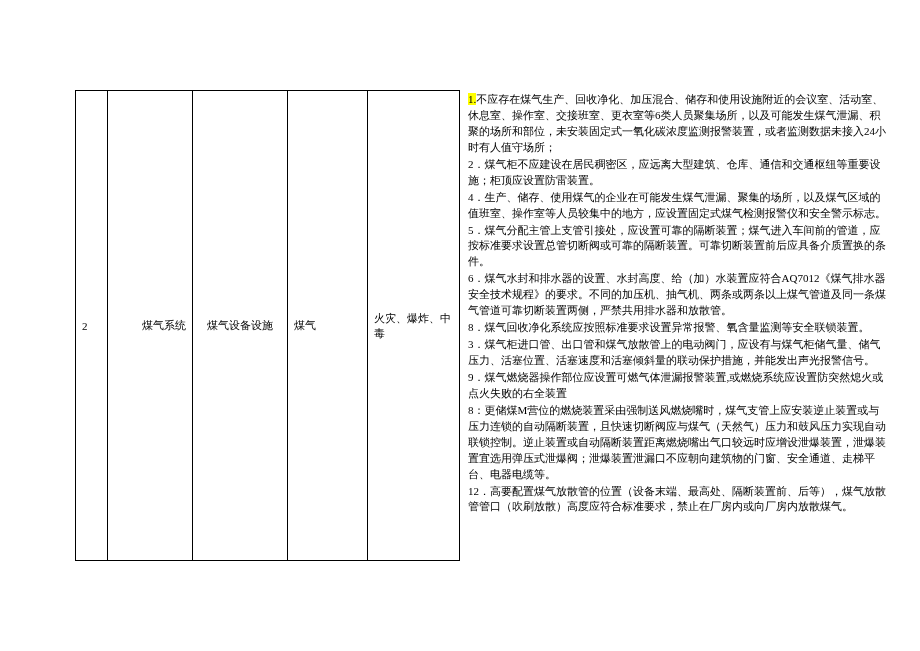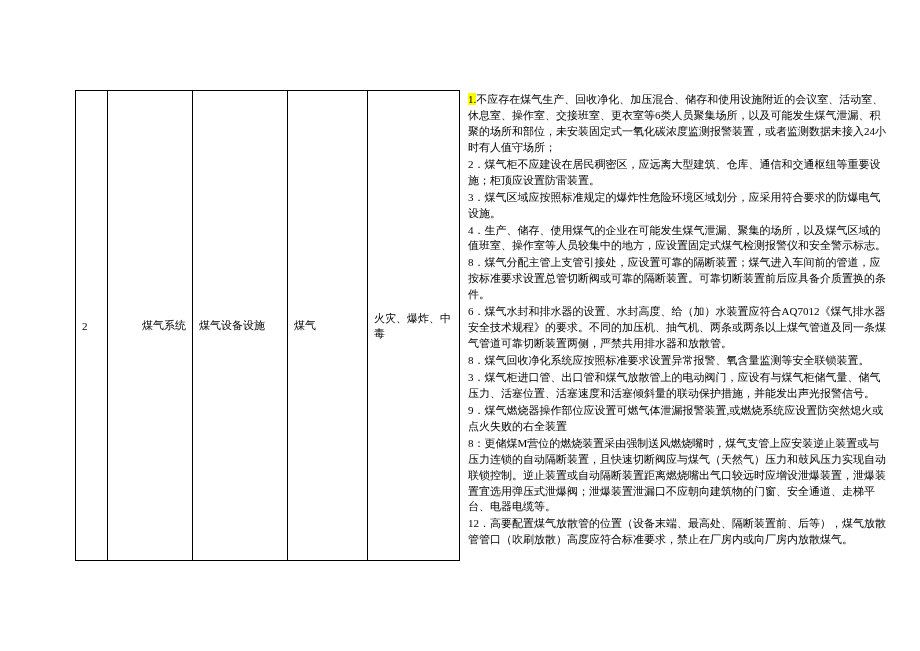--- a/index.html
+++ b/index.html
@@ -27,21 +27,21 @@
       height: 100%;
     }
     td {
       border: 1px solid #000;
       vertical-align: middle;
       padding: 4px 6px;
       font-size: 11px;
     }
     .col-idx { width: 32px; text-align: left; }
     .col-sys { width: 85px; text-align: right; }
-    .col-eq  { width: 95px; }
+    .col-eq  { width: 95px; text-align: center; }
     .col-haz { width: 80px; }
     .col-risk{ }
     .content {
       flex: 1;
       padding: 92px 30px 40px 8px;
       line-height: 1.45;
       font-size: 11px;
     }
     .content p { margin-bottom: 1px; font-family: Liberation Serif, serif; }
     .hl { background: #ffff00; }
@@ -61,23 +61,22 @@
         <td class="col-haz">煤气</td>
         <td class="col-risk">火灾、爆炸、中毒</td>
       </tr>
     </tbody>
       </table>
   </div>
 
   <div class="content">
     <p><span class="hl">1.</span><span>不应存在煤气生产、回收净化、加压混合、储存和使用设施附近的会议室、活动室、休息室、操作室、交接班室、更衣室等6类人员聚集场所，以及可能发生煤气泄漏、积聚的场所和部位，未安装固定式一氧化碳浓度监测报警装置，或者监测数据未接入24小时有人值守场所；</span></p>
     <p>2．煤气柜不应建设在居民稠密区，应远离大型建筑、仓库、通信和交通枢纽等重要设施；柜顶应设置防雷装置。</p>
-    <p>3．煤气区域应按照标准规定的爆炸性危险环境区域划分，应采用符合要求的防爆电气设施。</p>
     <p>4．生产、储存、使用煤气的企业在可能发生煤气泄漏、聚集的场所，以及煤气区域的值班室、操作室等人员较集中的地方，应设置固定式煤气检测报警仪和安全警示标志。</p>
-    <p>8．煤气分配主管上支管引接处，应设置可靠的隔断装置；煤气进入车间前的管道，应按标准要求设置总管切断阀或可靠的隔断装置。可靠切断装置前后应具备介质置换的条件。</p>
+    <p>5．煤气分配主管上支管引接处，应设置可靠的隔断装置；煤气进入车间前的管道，应按标准要求设置总管切断阀或可靠的隔断装置。可靠切断装置前后应具备介质置换的条件。</p>
     <p>6．煤气水封和排水器的设置、水封高度、给（加）水装置应符合AQ7012《煤气排水器安全技术规程》的要求。不同的加压机、抽气机、两条或两条以上煤气管道及同一条煤气管道可靠切断装置两侧，严禁共用排水器和放散管。</p>
     <p>8．煤气回收净化系统应按照标准要求设置异常报警、氧含量监测等安全联锁装置。</p>
     <p>3．煤气柜进口管、出口管和煤气放散管上的电动阀门，应设有与煤气柜储气量、储气压力、活塞位置、活塞速度和活塞倾斜量的联动保护措施，并能发出声光报警信号。</p>
     <p>9．煤气燃烧器操作部位应设置可燃气体泄漏报警装置,或燃烧系统应设置防突然熄火或点火失败的右全装置</p>
     <p>8：更储煤M营位的燃烧装置采由强制送风燃烧嘴时，煤气支管上应安装逆止装置或与压力连锁的自动隔断装置，且快速切断阀应与煤气（天然气）压力和鼓风压力实现自动联锁控制。逆止装置或自动隔断装置距离燃烧嘴出气口较远时应增设泄爆装置，泄爆装置宜选用弹压式泄爆阀；泄爆装置泄漏口不应朝向建筑物的门窗、安全通道、走梯平台、电器电缆等。</p>
     <p>12．高要配置煤气放散管的位置（设备末端、最高处、隔断装置前、后等），煤气放散管管口（吹刷放散）高度应符合标准要求，禁止在厂房内或向厂房内放散煤气。</p>
   </div>
 
 </div>
 

